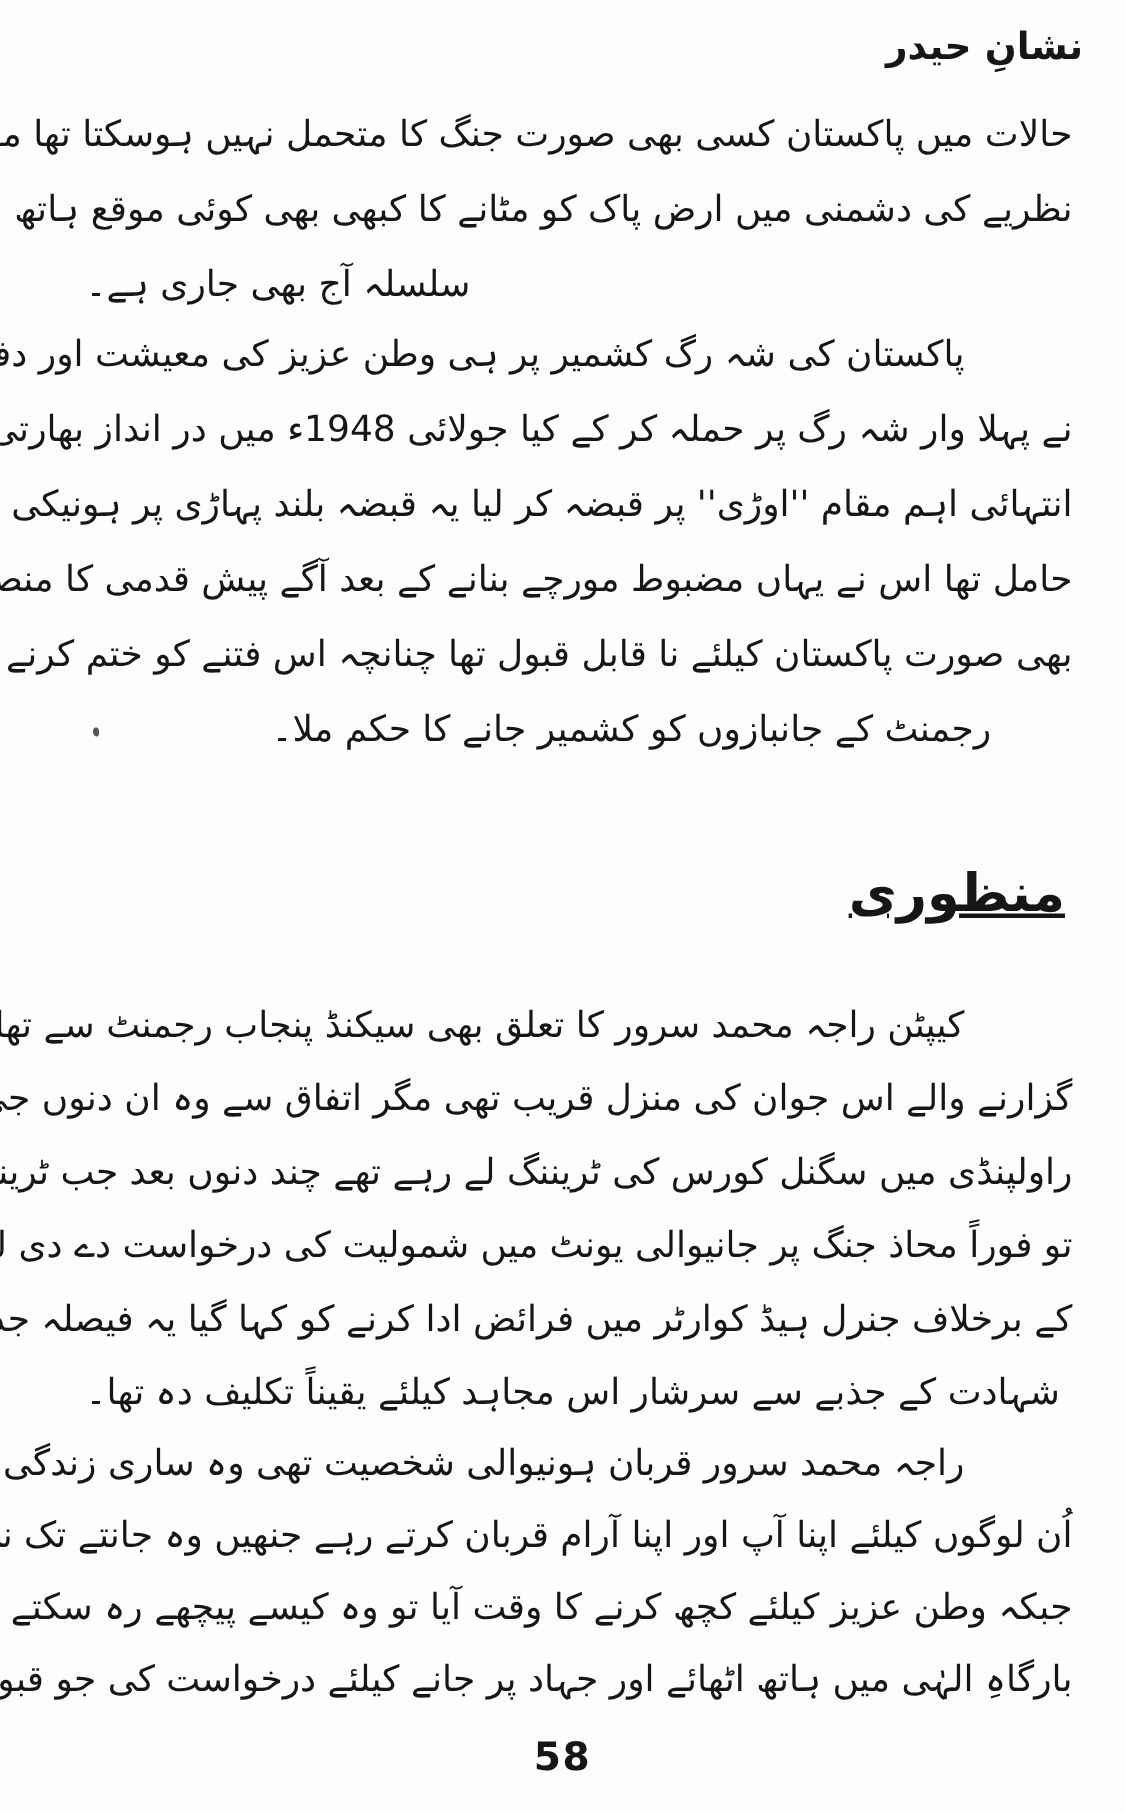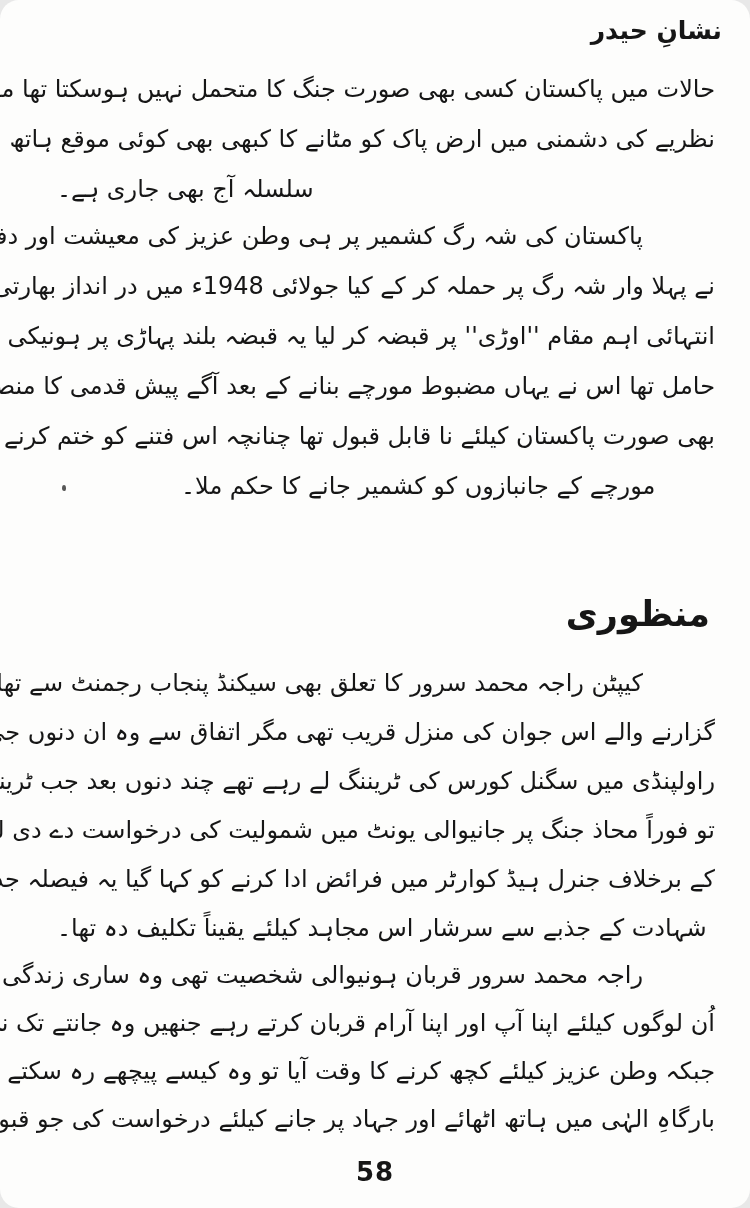--- a/index.html
+++ b/index.html
@@ -6,21 +6,20 @@
   .page {
     position: relative;
     width: 750px;
     height: 1208px;
     margin: 0 auto;
     background: #fdfdfc;
     color: #161616;
     font-family: "DejaVu Sans", sans-serif;
     direction: rtl;
     overflow: hidden;
-    border-radius: 19px;
   }
   
   .running-header {
     position: absolute;
     top: 16px;
     right: 28px;
     font-size: 25px;
     font-weight: bold;
     letter-spacing: 0.5px;
   }
@@ -57,24 +56,25 @@
   }
   
   .line.end-center {
     text-align: left;
     text-align-last: left;
     padding-left: 148px;
   }
   
   .section-heading {
     position: absolute;
-    top: 594px;
+    top: 576px;
     right: 40px;
     font-size: 35px;
     font-weight: bold;
+    text-decoration: underline;
   }
   
   .page-number {
     position: absolute;
     top: 1157px;
     left: 0;
     right: 0;
     text-align: center;
     font-size: 26px;
     font-weight: bold;
@@ -105,21 +105,21 @@
     <div class="line">نظریے کی دشمنی میں ارض پاک کو مٹانے کا کبھی بھی کوئی موقع ہاتھ سے نہیں جانے دیا اور یہ</div>
     <div class="line end-left">سلسلہ آج بھی جاری ہے۔</div>
   </div>
 
   <div class="para p2">
     <div class="line first-line">پاکستان کی شہ رگ کشمیر پر ہی وطن عزیز کی معیشت اور دفاع کا انحصار ہے دشمن</div>
     <div class="line">نے پہلا وار شہ رگ پر حملہ کر کے کیا جولائی 1948ء میں در انداز بھارتی فوج نے کشمیر کے</div>
     <div class="line">انتہائی اہم مقام ''اوڑی'' پر قبضہ کر لیا یہ قبضہ بلند پہاڑی پر ہونیکی وجہ سے انتہائی اہمیت کا</div>
     <div class="line">حامل تھا اس نے یہاں مضبوط مورچے بنانے کے بعد آگے پیش قدمی کا منصوبہ بنایا جو کسی</div>
     <div class="line">بھی صورت پاکستان کیلئے نا قابل قبول تھا چنانچہ اس فتنے کو ختم کرنے کیلئے سیکنڈ پنجاب</div>
-    <div class="line end-center">مورچے کے جانبازوں کو کشمیر جانے کا حکم ملا۔</div>
+    <div class="line end-center">رجمنٹ کے جانبازوں کو کشمیر جانے کا حکم ملا۔</div>
   </div>
 
   <div class="speck"></div>
 
   <div class="section-heading">منظوری</div>
 
   <div class="para p3">
     <div class="line first-line">کیپٹن راجہ محمد سرور کا تعلق بھی سیکنڈ پنجاب رجمنٹ سے تھا بے داغ زندگی</div>
     <div class="line">گزارنے والے اس جوان کی منزل قریب تھی مگر اتفاق سے وہ ان دنوں جی ایچ کیو</div>
     <div class="line">راولپنڈی میں سگنل کورس کی ٹریننگ لے رہے تھے چند دنوں بعد جب ٹریننگ ختم ہوئی</div>

